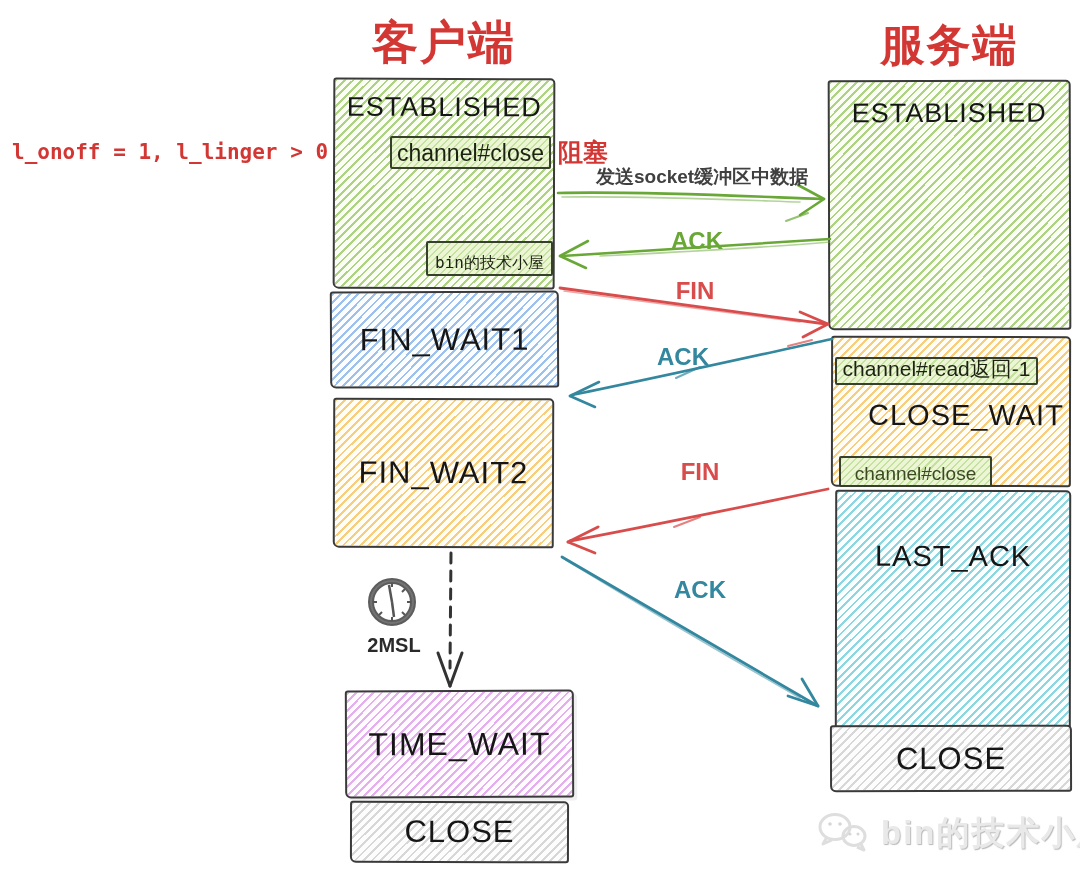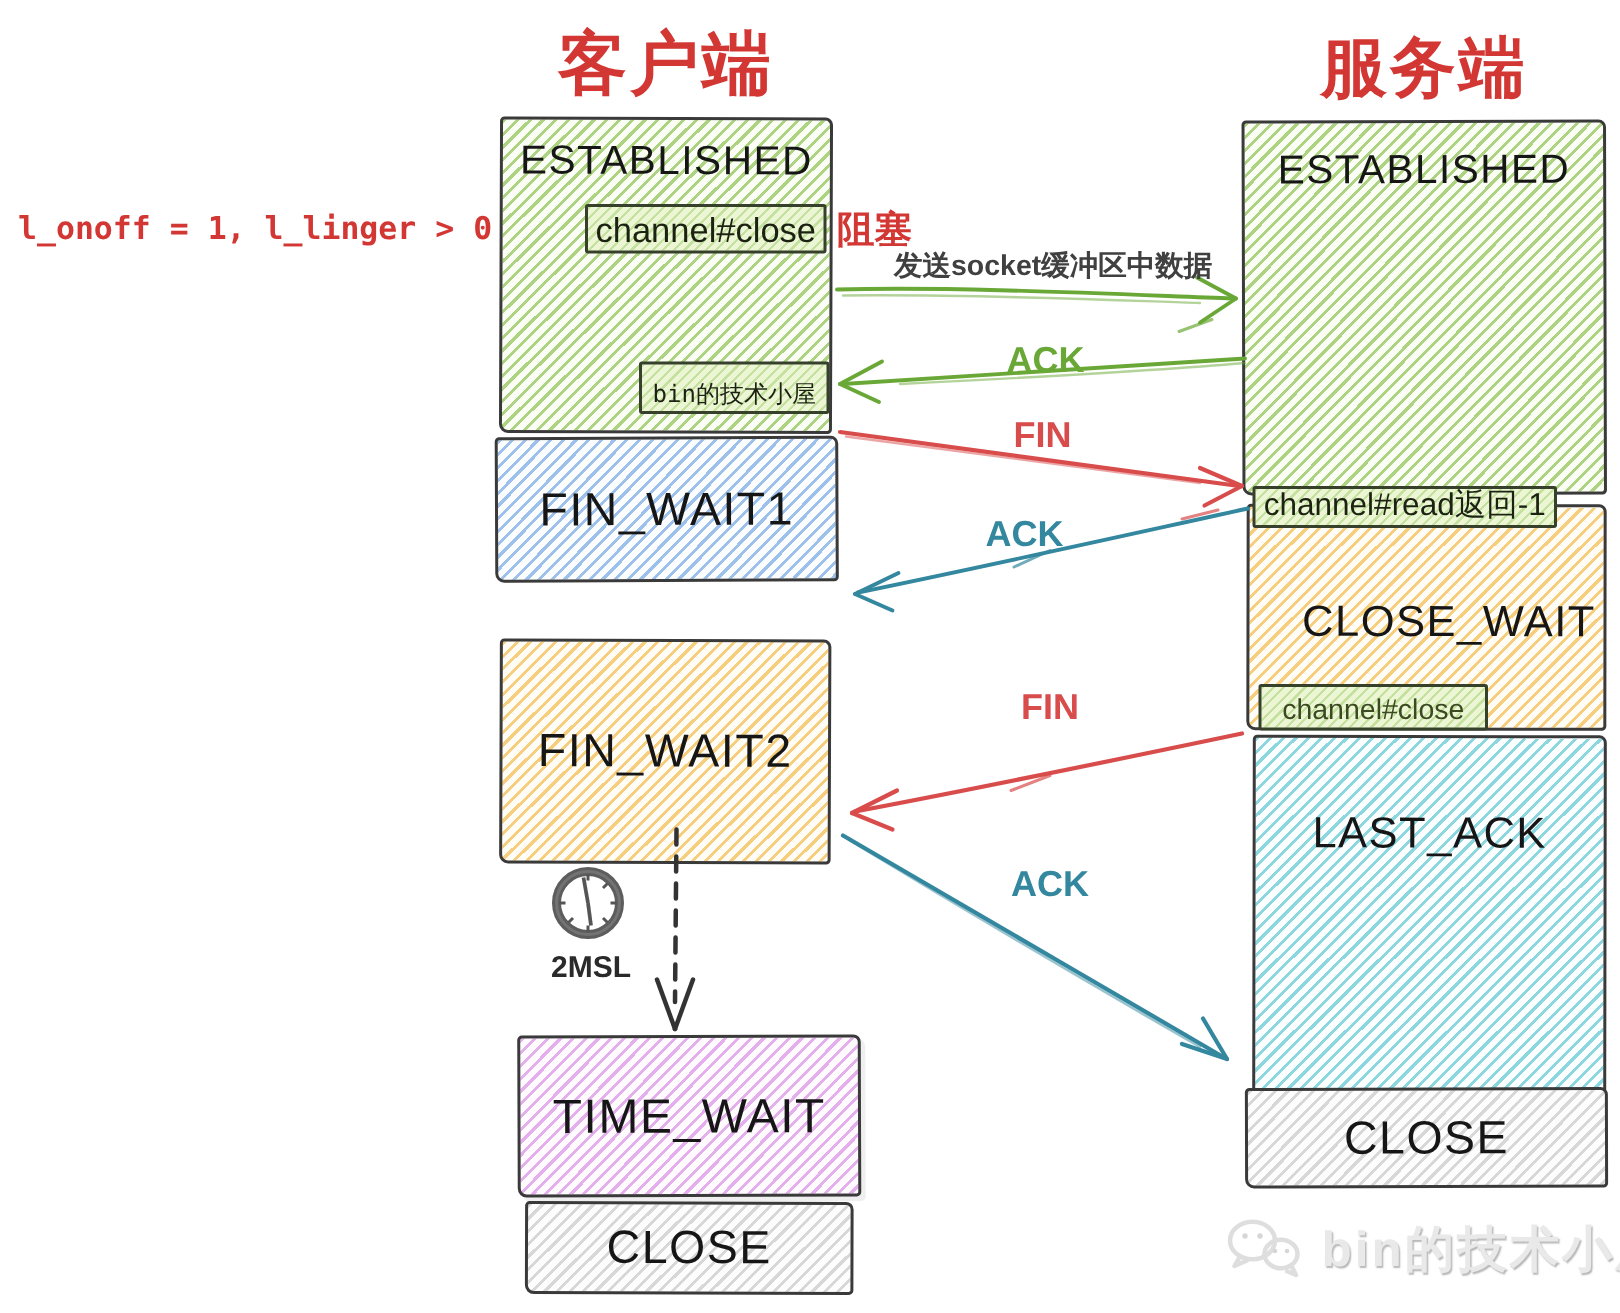--- a/index.html
+++ b/index.html
@@ -108,21 +108,21 @@
   <div class="abs blocking-note" style="left:558px; top:136px;">阻塞</div>
 
   <div class="abs chip" style="left:426px; top:241px; width:127px; height:35px; font-size:16px; font-family:'DejaVu Sans Mono', monospace;">
     <span>bin的技术小屋</span>
   </div>
 
   <div class="abs state-box h-blue" style="left:330px; top:291px; width:229px; height:97px; transform:rotate(-.25deg);">
     <span class="state-label" style="font-size:31px;">FIN_WAIT1</span>
   </div>
 
-  <div class="abs state-box h-orange" style="left:333px; top:398px; width:221px; height:150px; transform:rotate(.2deg);margin-top:28px;">
+  <div class="abs state-box h-orange" style="left:333px; top:398px; width:221px; height:150px; transform:rotate(.2deg);">
     <span class="state-label" style="font-size:31px;">FIN_WAIT2</span>
   </div>
 
   <svg class="abs" style="left:363px; top:574px;" width="60" height="58" viewBox="0 0 60 58">
     <circle cx="29" cy="28" r="21" fill="#ffffff" stroke="#5d5d5d" stroke-width="6"></circle>
     <circle cx="29" cy="28" r="21" fill="none" stroke="#8a8a8a" stroke-width="2" opacity=".5"></circle>
     <line x1="29" y1="28" x2="26" y2="11" stroke="#555" stroke-width="2.5"></line>
     <line x1="29" y1="28" x2="31" y2="43" stroke="#555" stroke-width="2.5"></line>
     <line x1="29" y1="9" x2="29" y2="13" stroke="#555" stroke-width="2"></line>
     <line x1="48" y1="28" x2="44" y2="28" stroke="#555" stroke-width="2"></line>
@@ -143,21 +143,21 @@
   </div>
 
   <div class="abs state-box h-green" style="left:828px; top:80px; width:243px; height:250px; align-items:flex-start; transform:rotate(-.15deg);">
     <span class="state-label" style="font-size:27px; margin-top:16px;">ESTABLISHED</span>
   </div>
 
   <div class="abs state-box h-orange" style="left:831px; top:336px; width:240px; height:151px; transform:rotate(.1deg);padding-left:30px;">
     <span class="state-label" style="font-size:29px; margin-top:8px;">CLOSE_WAIT</span>
   </div>
 
-  <div class="abs chip" style="left:835px; top:324px; width:203px; height:28px; font-size:21px;">
+  <div class="abs chip" style="left:835px; top:357px; width:203px; height:28px; font-size:21px;">
     <span>channel#read返回-1</span>
   </div>
 
   <div class="abs chip" style="left:839px; top:456px; width:153px; height:31px; font-size:19px; color:#3c4a22;">
     <span>channel#close</span>
   </div>
 
   <div class="abs state-box h-teal" style="left:835px; top:490px; width:236px; height:249px; align-items:flex-start; transform:rotate(.1deg);">
     <span class="state-label" style="font-size:29px; margin-top:48px;">LAST_ACK</span>
   </div>

